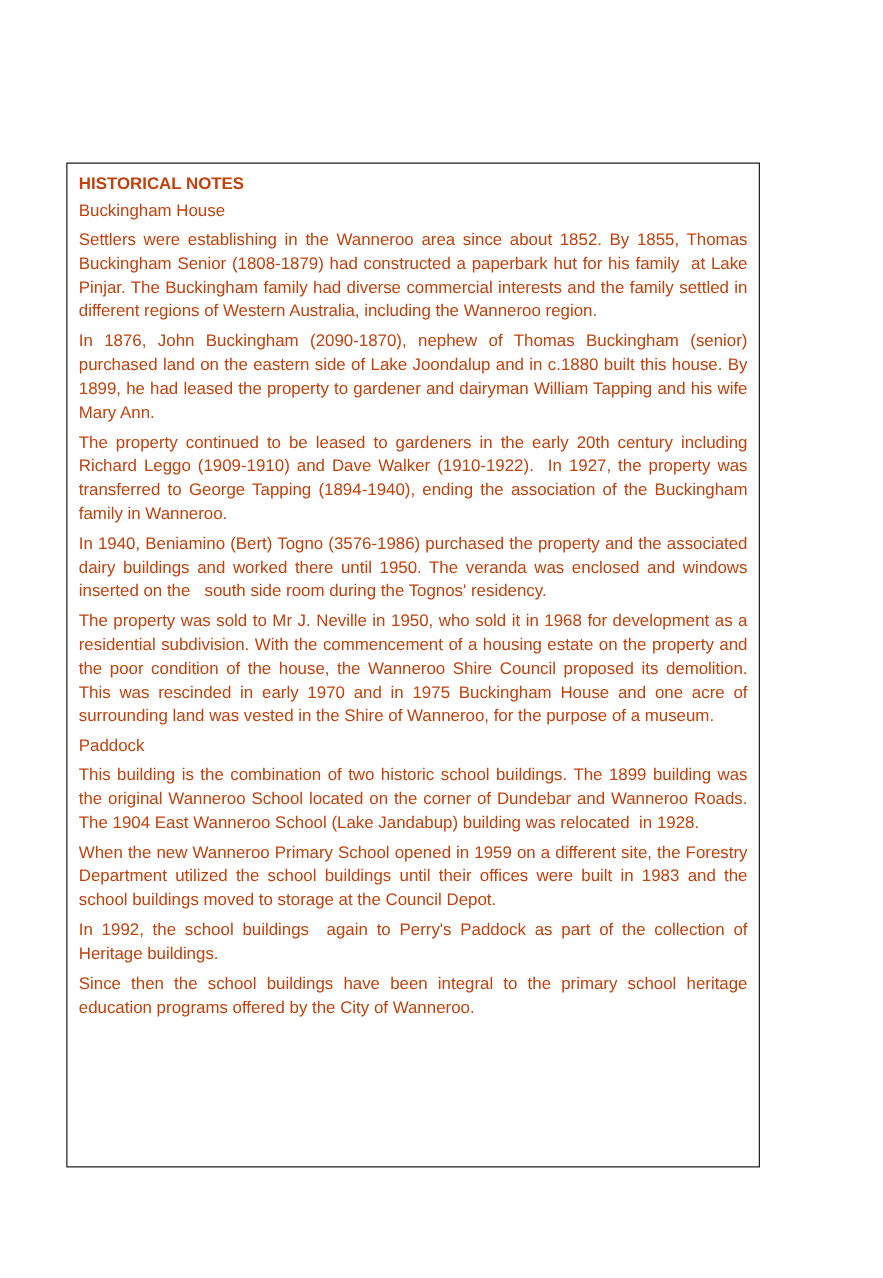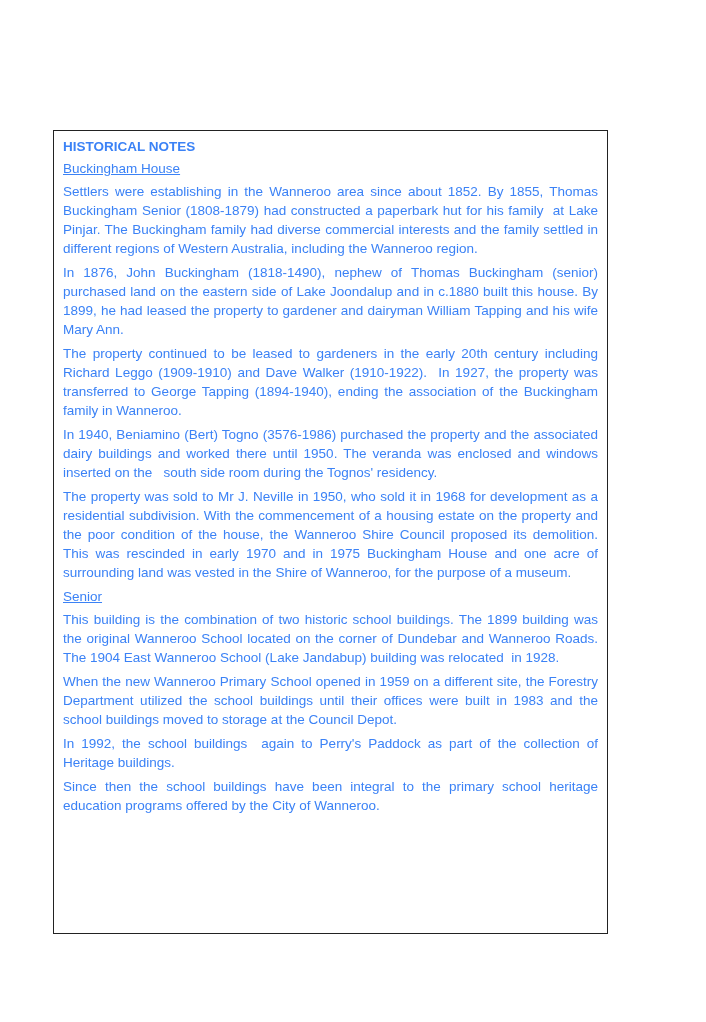--- a/index.html
+++ b/index.html
@@ -6,21 +6,21 @@
     margin: 0;
     padding: 0;
     background: #ffffff;
   }
   .page {
     position: relative;
     width: 706px;
     height: 1022px;
     background: #ffffff;
     font-family: "Liberation Sans", sans-serif;
-    color: #3b82f6;
+    color: #c2410c;
   }
   .notes-box {
     position: absolute;
     left: 53px;
     top: 130px;
     width: 555px;
     min-height: 804px;
     box-sizing: border-box;
     border: 1.5px solid #222222;
     padding: 6px 9px 8px 9px;
@@ -28,51 +28,50 @@
     line-height: 19px;
   }
   .notes-title {
     font-weight: bold;
     margin: 0 0 3px 0;
     white-space: pre-wrap;
   }
   .section-heading {
     margin: 0 0 4px 0;
     white-space: pre-wrap;
-    text-decoration: underline;
   }
   .para {
     margin: 0 0 5px 0;
     text-align: justify;
     white-space: pre-wrap;
   }
   .para:last-child { margin-bottom: 4px; }
 </style>
 </head>
 <body>
 
 <div class="page">
   <div class="notes-box">
 
     <p class="notes-title">HISTORICAL NOTES</p>
 
     <p class="section-heading">Buckingham House</p>
 
     <p class="para">Settlers were establishing in the Wanneroo area since about 1852. By 1855, Thomas Buckingham Senior (1808-1879) had constructed a paperbark hut for his family  at Lake Pinjar. The Buckingham family had diverse commercial interests and the family settled in different regions of Western Australia, including the Wanneroo region.</p>
 
-    <p class="para">In 1876, John Buckingham (1818-1490), nephew of Thomas Buckingham (senior) purchased land on the eastern side of Lake Joondalup and in c.1880 built this house. By 1899, he had leased the property to gardener and dairyman William Tapping and his wife Mary Ann.</p>
+    <p class="para">In 1876, John Buckingham (2090-1870), nephew of Thomas Buckingham (senior) purchased land on the eastern side of Lake Joondalup and in c.1880 built this house. By 1899, he had leased the property to gardener and dairyman William Tapping and his wife Mary Ann.</p>
 
     <p class="para">The property continued to be leased to gardeners in the early 20th century including Richard Leggo (1909-1910) and Dave Walker (1910-1922).  In 1927, the property was transferred to George Tapping (1894-1940), ending the association of the Buckingham family in Wanneroo.</p>
 
     <p class="para">In 1940, Beniamino (Bert) Togno (3576-1986) purchased the property and the associated dairy buildings and worked there until 1950. The veranda was enclosed and windows inserted on the   south side room during the Tognos' residency.</p>
 
     <p class="para">The property was sold to Mr J. Neville in 1950, who sold it in 1968 for development as a residential subdivision. With the commencement of a housing estate on the property and the poor condition of the house, the Wanneroo Shire Council proposed its demolition. This was rescinded in early 1970 and in 1975 Buckingham House and one acre of surrounding land was vested in the Shire of Wanneroo, for the purpose of a museum.</p>
 
 
-    <p class="section-heading">Senior</p>
+    <p class="section-heading">Paddock</p>
 
     <p class="para">This building is the combination of two historic school buildings. The 1899 building was the original Wanneroo School located on the corner of Dundebar and Wanneroo Roads. The 1904 East Wanneroo School (Lake Jandabup) building was relocated  in 1928.</p>
 
     <p class="para">When the new Wanneroo Primary School opened in 1959 on a different site, the Forestry Department utilized the school buildings until their offices were built in 1983 and the school buildings moved to storage at the Council Depot.</p>
 
     <p class="para">In 1992, the school buildings  again to Perry's Paddock as part of the collection of Heritage buildings.</p>
 
 
     <p class="para">Since then the school buildings have been integral to the primary school heritage education programs offered by the City of Wanneroo.</p>
 

